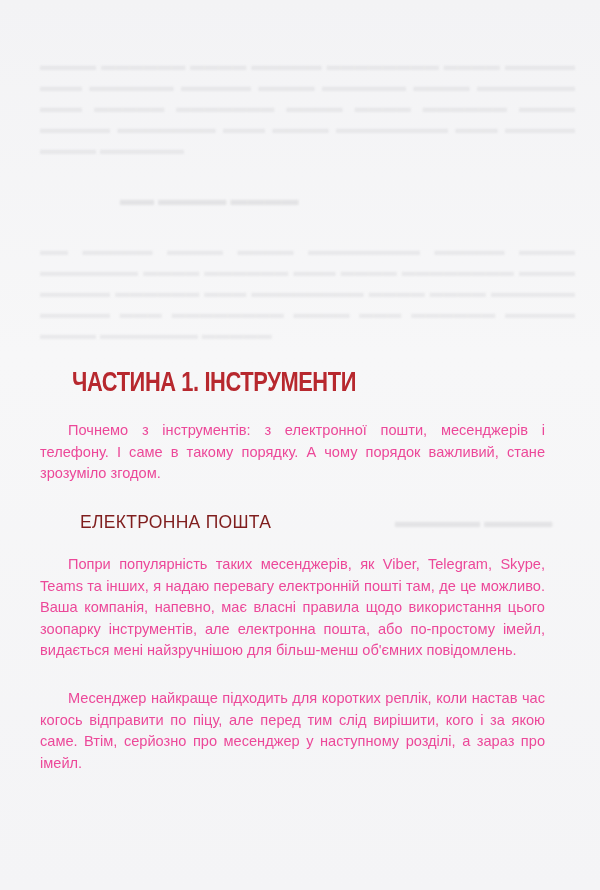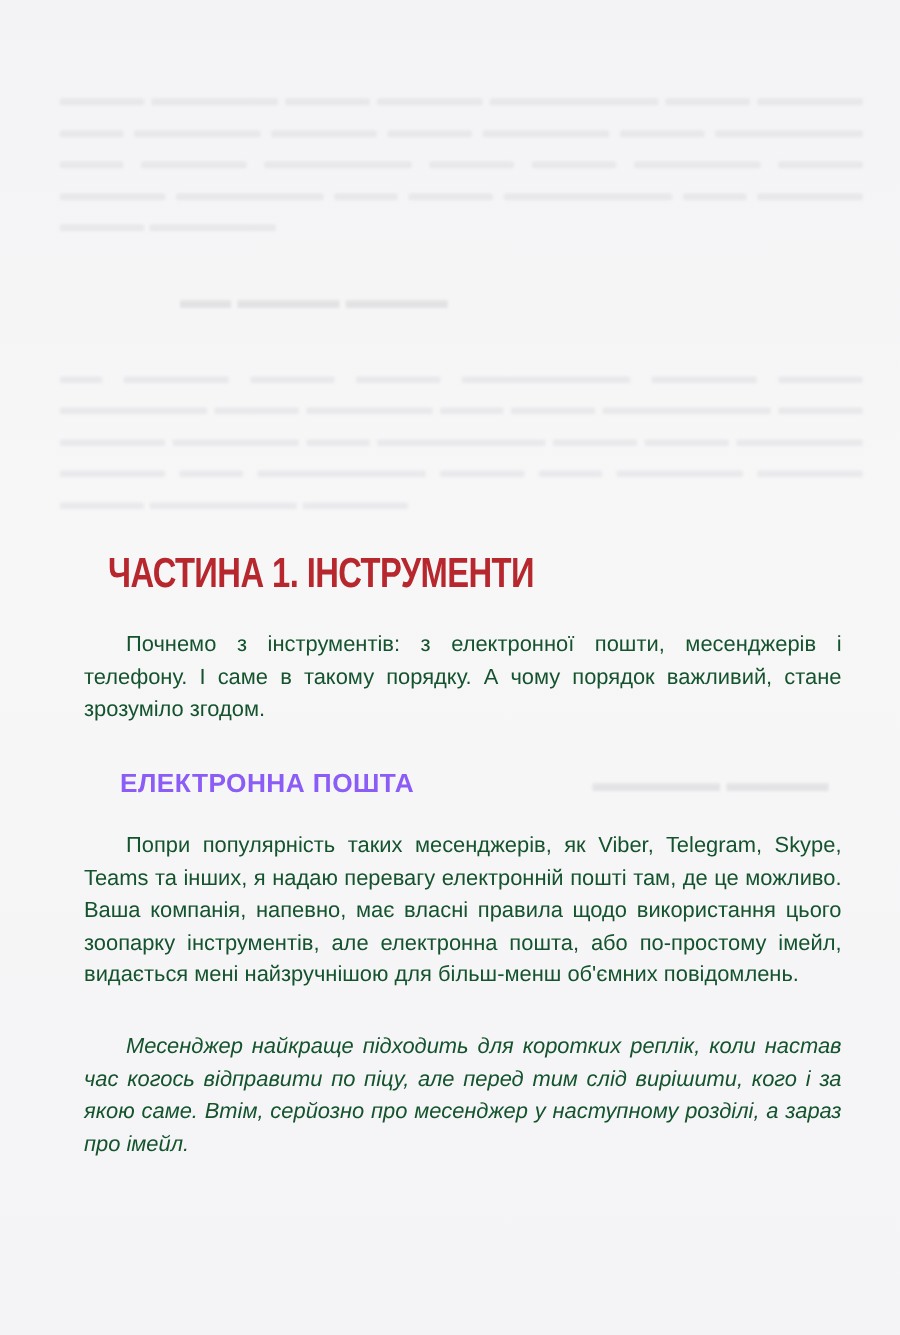--- a/index.html
+++ b/index.html
@@ -22,27 +22,27 @@
       filter: blur(1px);
     }
     .chapter-title {
       position: absolute; left: 72px; top: 366px;
       color: #b7282e; font-family: "Liberation Sans", sans-serif;
       font-weight: bold; font-size: 28px; letter-spacing: -0.5px;
       transform: scaleX(0.78); transform-origin: left center;
       white-space: nowrap; margin: 0;
     }
     .para {
-      position: absolute; left: 56px; width: 505px; margin: 0;
-      color: #14532d; font-size: 14.6px; line-height: 21.5px;
+      position: absolute; left: 40px; width: 505px; margin: 0;
+      color: #ec4899; font-size: 14.6px; line-height: 21.5px;
       text-align: justify; text-indent: 28px;
     }
     .section-title {
       position: absolute; left: 80px; top: 512px; margin: 0;
-      color: #8b5cf6; font-size: 17.5px; font-weight: bold; letter-spacing: 0.3px;
+      color: #7f1d1d; font-size: 17.5px; font-weight: normal; letter-spacing: 0.3px;
       white-space: nowrap;
     }
   </style>
 </head>
 <body>
 
 <div class="page">
 
   <div class="ghost" style="top:55px;">
     ▬▬▬▬ ▬▬▬▬▬▬ ▬▬▬▬ ▬▬▬▬▬ ▬▬▬▬▬▬▬▬ ▬▬▬▬ ▬▬▬▬▬ ▬▬▬ ▬▬▬▬▬▬ ▬▬▬▬▬ ▬▬▬▬ ▬▬▬▬▬▬ ▬▬▬▬ ▬▬▬▬▬▬▬ ▬▬▬ ▬▬▬▬▬ ▬▬▬▬▬▬▬ ▬▬▬▬ ▬▬▬▬ ▬▬▬▬▬▬ ▬▬▬▬ ▬▬▬▬▬ ▬▬▬▬▬▬▬ ▬▬▬ ▬▬▬▬ ▬▬▬▬▬▬▬▬ ▬▬▬ ▬▬▬▬▬ ▬▬▬▬ ▬▬▬▬▬▬
@@ -54,16 +54,16 @@
   <div class="ghost-heading" style="left:395px; top:512px;">▬▬▬▬▬ ▬▬▬▬</div>
 
   <h1 class="chapter-title">ЧАСТИНА 1. ІНСТРУМЕНТИ</h1>
 
   <p class="para" style="top:420px;">Почнемо з інструментів: з електронної пошти, месенджерів і телефону. І саме в такому порядку. А чому порядок важливий, стане зрозуміло згодом.</p>
 
   <h2 class="section-title">ЕЛЕКТРОННА ПОШТА</h2>
 
   <p class="para" style="top:554px;">Попри популярність таких месенджерів, як Viber, Telegram, Skype, Teams та інших, я надаю перевагу електронній пошті там, де це можливо. Ваша компанія, напевно, має власні правила щодо використання цього зоопарку інструментів, але електронна пошта, або по-простому імейл, видається мені найзручнішою для більш-менш об'ємних повідомлень.</p>
 
-  <p class="para" style="top:688px;font-style:italic;">Месенджер найкраще підходить для коротких реплік, коли настав час когось відправити по піцу, але перед тим слід вирішити, кого і за якою саме. Втім, серйозно про месенджер у наступному розділі, а зараз про імейл.</p>
+  <p class="para" style="top:688px;">Месенджер найкраще підходить для коротких реплік, коли настав час когось відправити по піцу, але перед тим слід вирішити, кого і за якою саме. Втім, серйозно про месенджер у наступному розділі, а зараз про імейл.</p>
 
 
 </div>
 
 </body></html>

